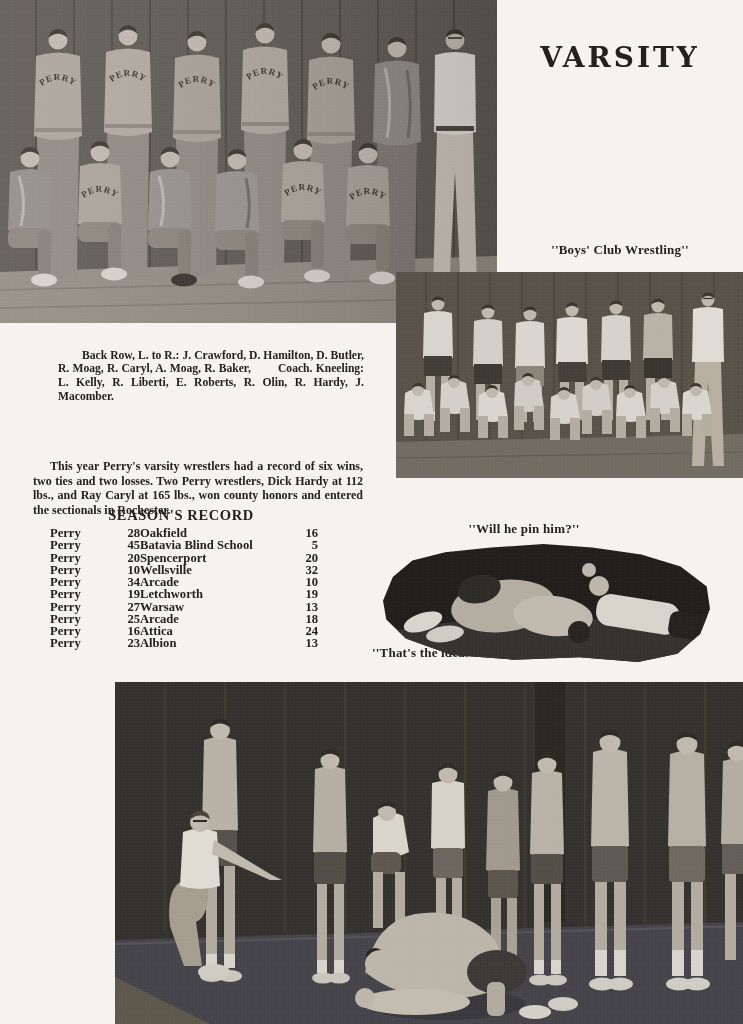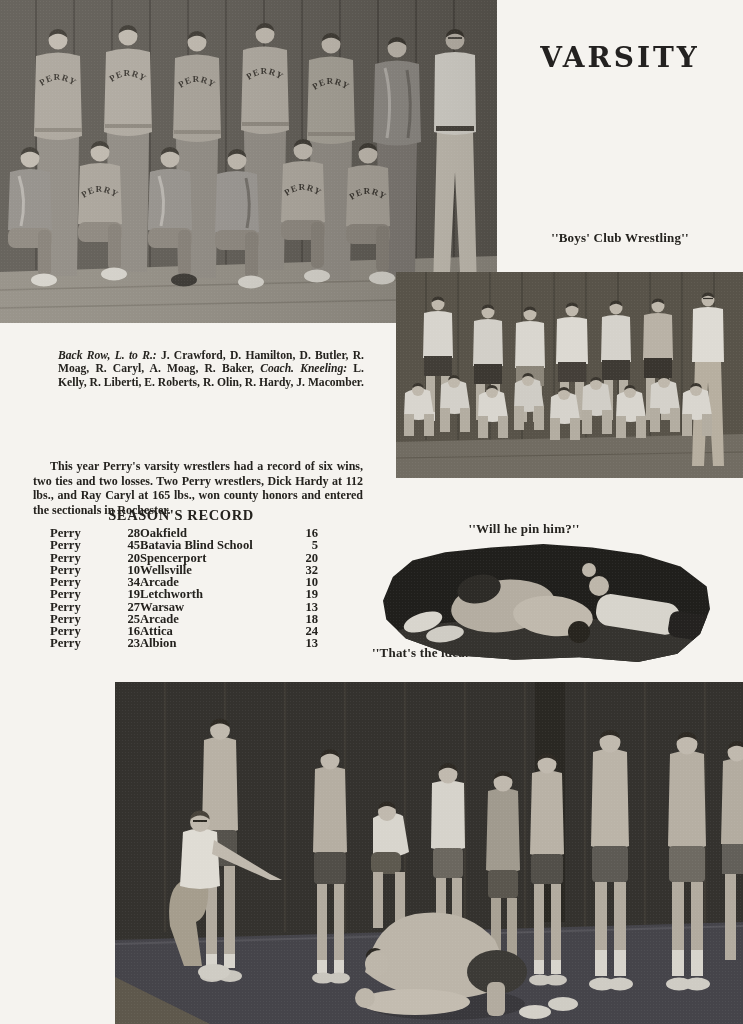--- a/index.html
+++ b/index.html
@@ -27,30 +27,30 @@
   .title-block{
     position:absolute;left:503px;top:34px;width:234px;text-align:center;
     font-family:"DejaVu Serif","Liberation Serif",serif;
     font-weight:bold;font-size:28px;letter-spacing:3px;line-height:47px;
     color:#232120;
   }
   .small-caption{
     position:absolute;font-weight:bold;font-size:13px;color:#25231f;
     letter-spacing:0.2px;white-space:nowrap;
   }
-  #caption-boys-club{left:503px;top:230px;width:234px;text-align:center;}
+  #caption-boys-club{left:503px;top:242px;width:234px;text-align:center;}
   #caption-will-pin{left:424px;top:521px;width:200px;text-align:center;}
   #caption-thats-idea{left:372px;top:645px;}
 
   #roster-caption{
     position:absolute;left:58px;top:337px;width:306px;
     font-size:11.6px;line-height:13.7px;font-weight:bold;
     text-align:justify;color:#24221e;
   }
-  #roster-caption .it{font-style:italic;}
+  #roster-caption .it{margin-left:24px;}
 
   #season-paragraph{
     position:absolute;left:33px;top:447px;width:330px;
     font-size:12px;line-height:14.5px;font-weight:bold;
     text-align:justify;text-indent:17px;color:#24221e;
   }
   #record-heading{
     position:absolute;left:16px;top:507px;width:330px;text-align:center;
     font-size:14.5px;font-weight:bold;letter-spacing:0.6px;color:#24221e;
   }

